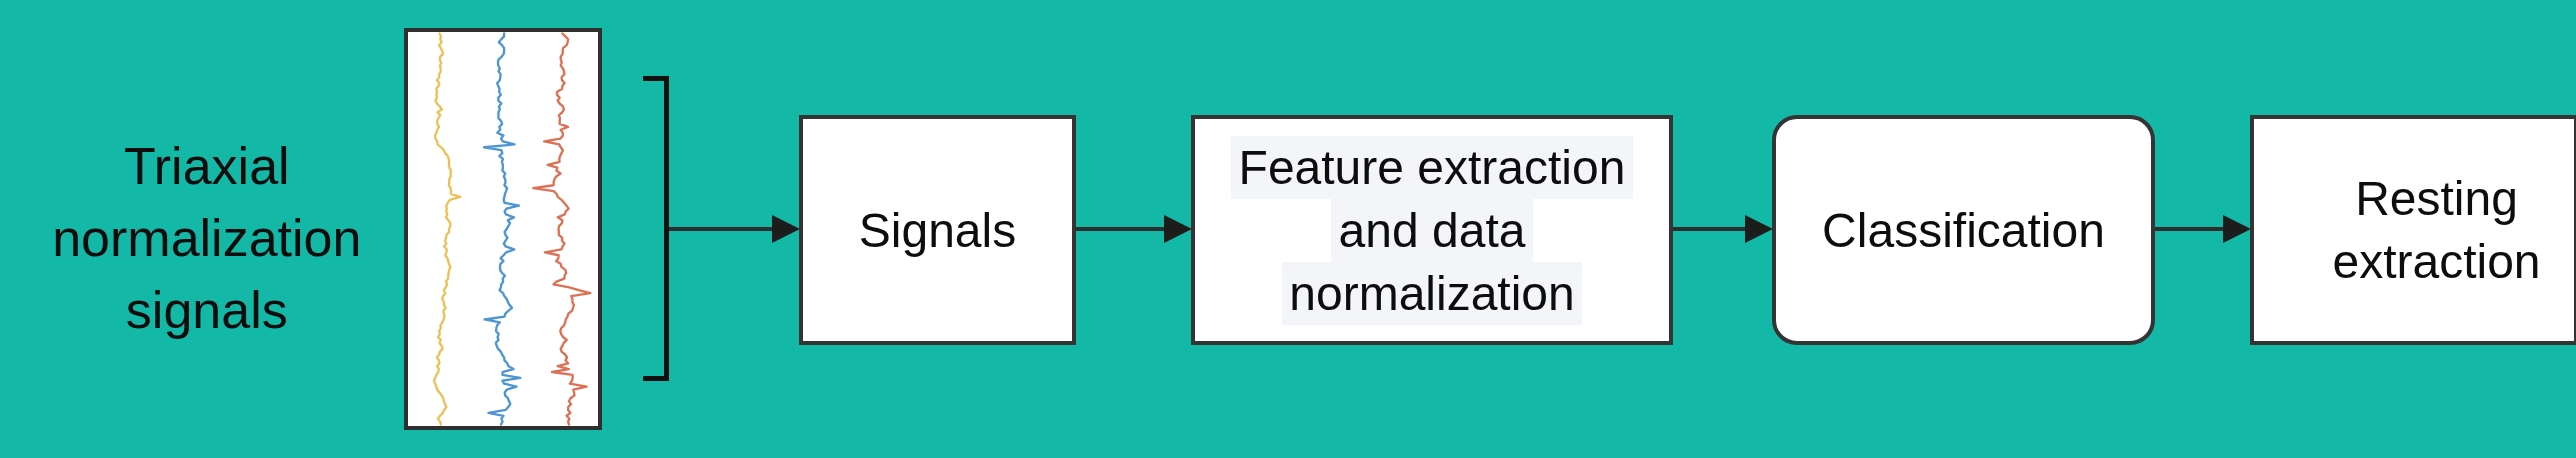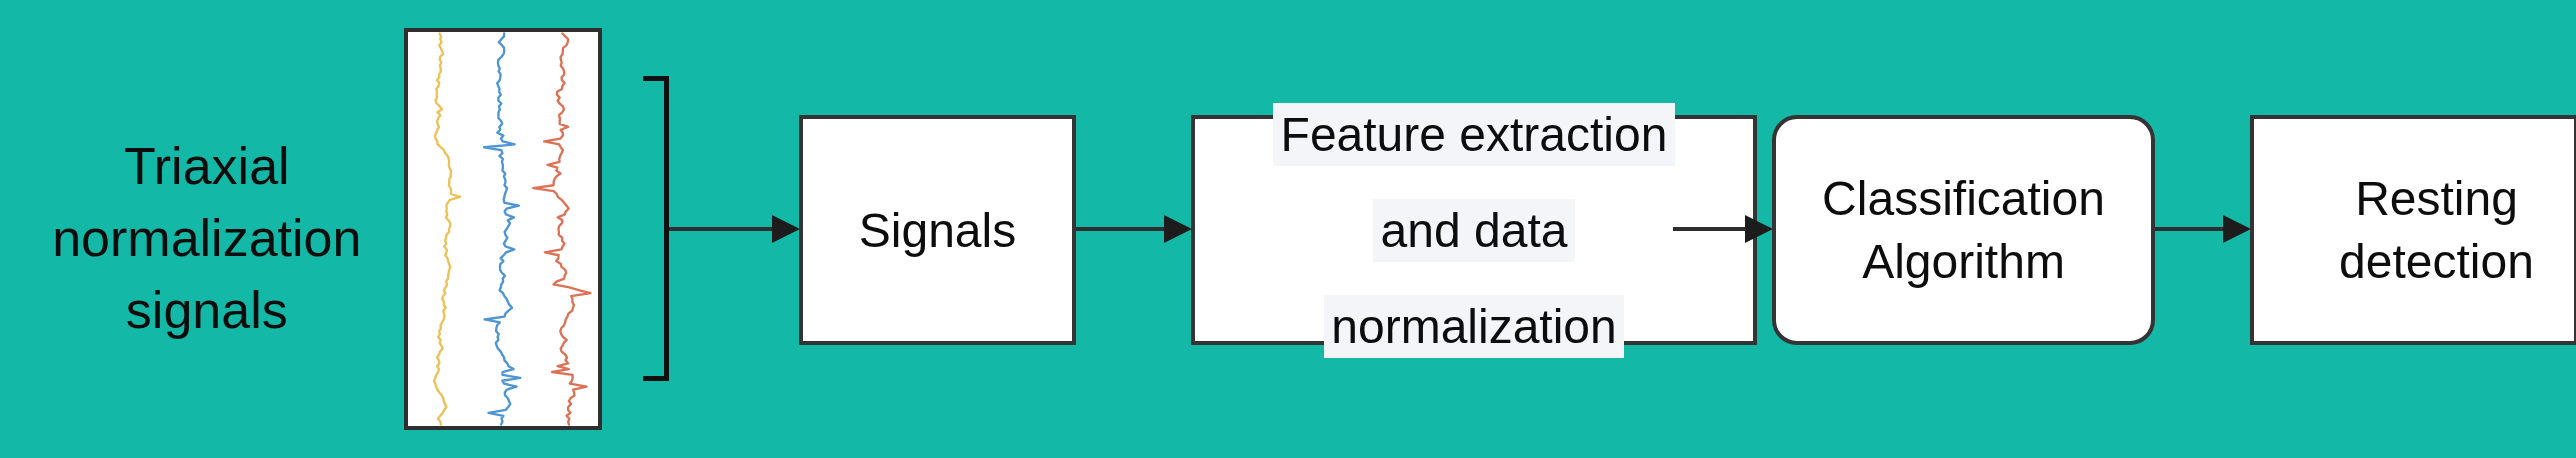--- a/index.html
+++ b/index.html
@@ -74,21 +74,21 @@
     display: flex;
     flex-direction: column;
     align-items: center;
     justify-content: center;
     text-align: center;
     font-size: 48px;
     line-height: 63px;
     color: #0d0d0d;
   }
   #step-signals-filtering      { left: 799px; width: 277px; }
-  #step-feature-extraction     { left: 1191px; width: 566px; gap: 33px; }
+  #step-feature-extraction     { left: 1191px; width: 482px; }
   #step-classification         { left: 1772px; width: 383px; border-radius: 25px; }
   #step-resting-detection      { left: 2250px; width: 328px; padding-left: 45px; }
 
   .step-line { display: block; white-space: nowrap; }
   
   #step-feature-extraction .step-line {
     background: #f3f5f8;
     padding: 0 7.3px;
   }
 </style>
@@ -127,25 +127,24 @@
     <span class="step-line">Feature extraction</span>
     <span class="step-line">and data</span>
     <span class="step-line">normalization</span>
   </div>
 
   <div class="abs arrow-line" style="left:1673px; width:73px;"></div>
   <div class="abs arrow-head" style="left:1745px;"></div>
 
   <div id="step-classification" class="abs step-box">
     <span class="step-line">Classification</span>
-    <span class="step-line">Algorithm</span>
   </div>
 
   <div class="abs arrow-line" style="left:2155px; width:69px;"></div>
   <div class="abs arrow-head" style="left:2223px;"></div>
 
   <div id="step-resting-detection" class="abs step-box">
     <span class="step-line">Resting</span>
-    <span class="step-line">detection</span>
+    <span class="step-line">extraction</span>
   </div>
 
 </div>
 
 
 </body></html>

